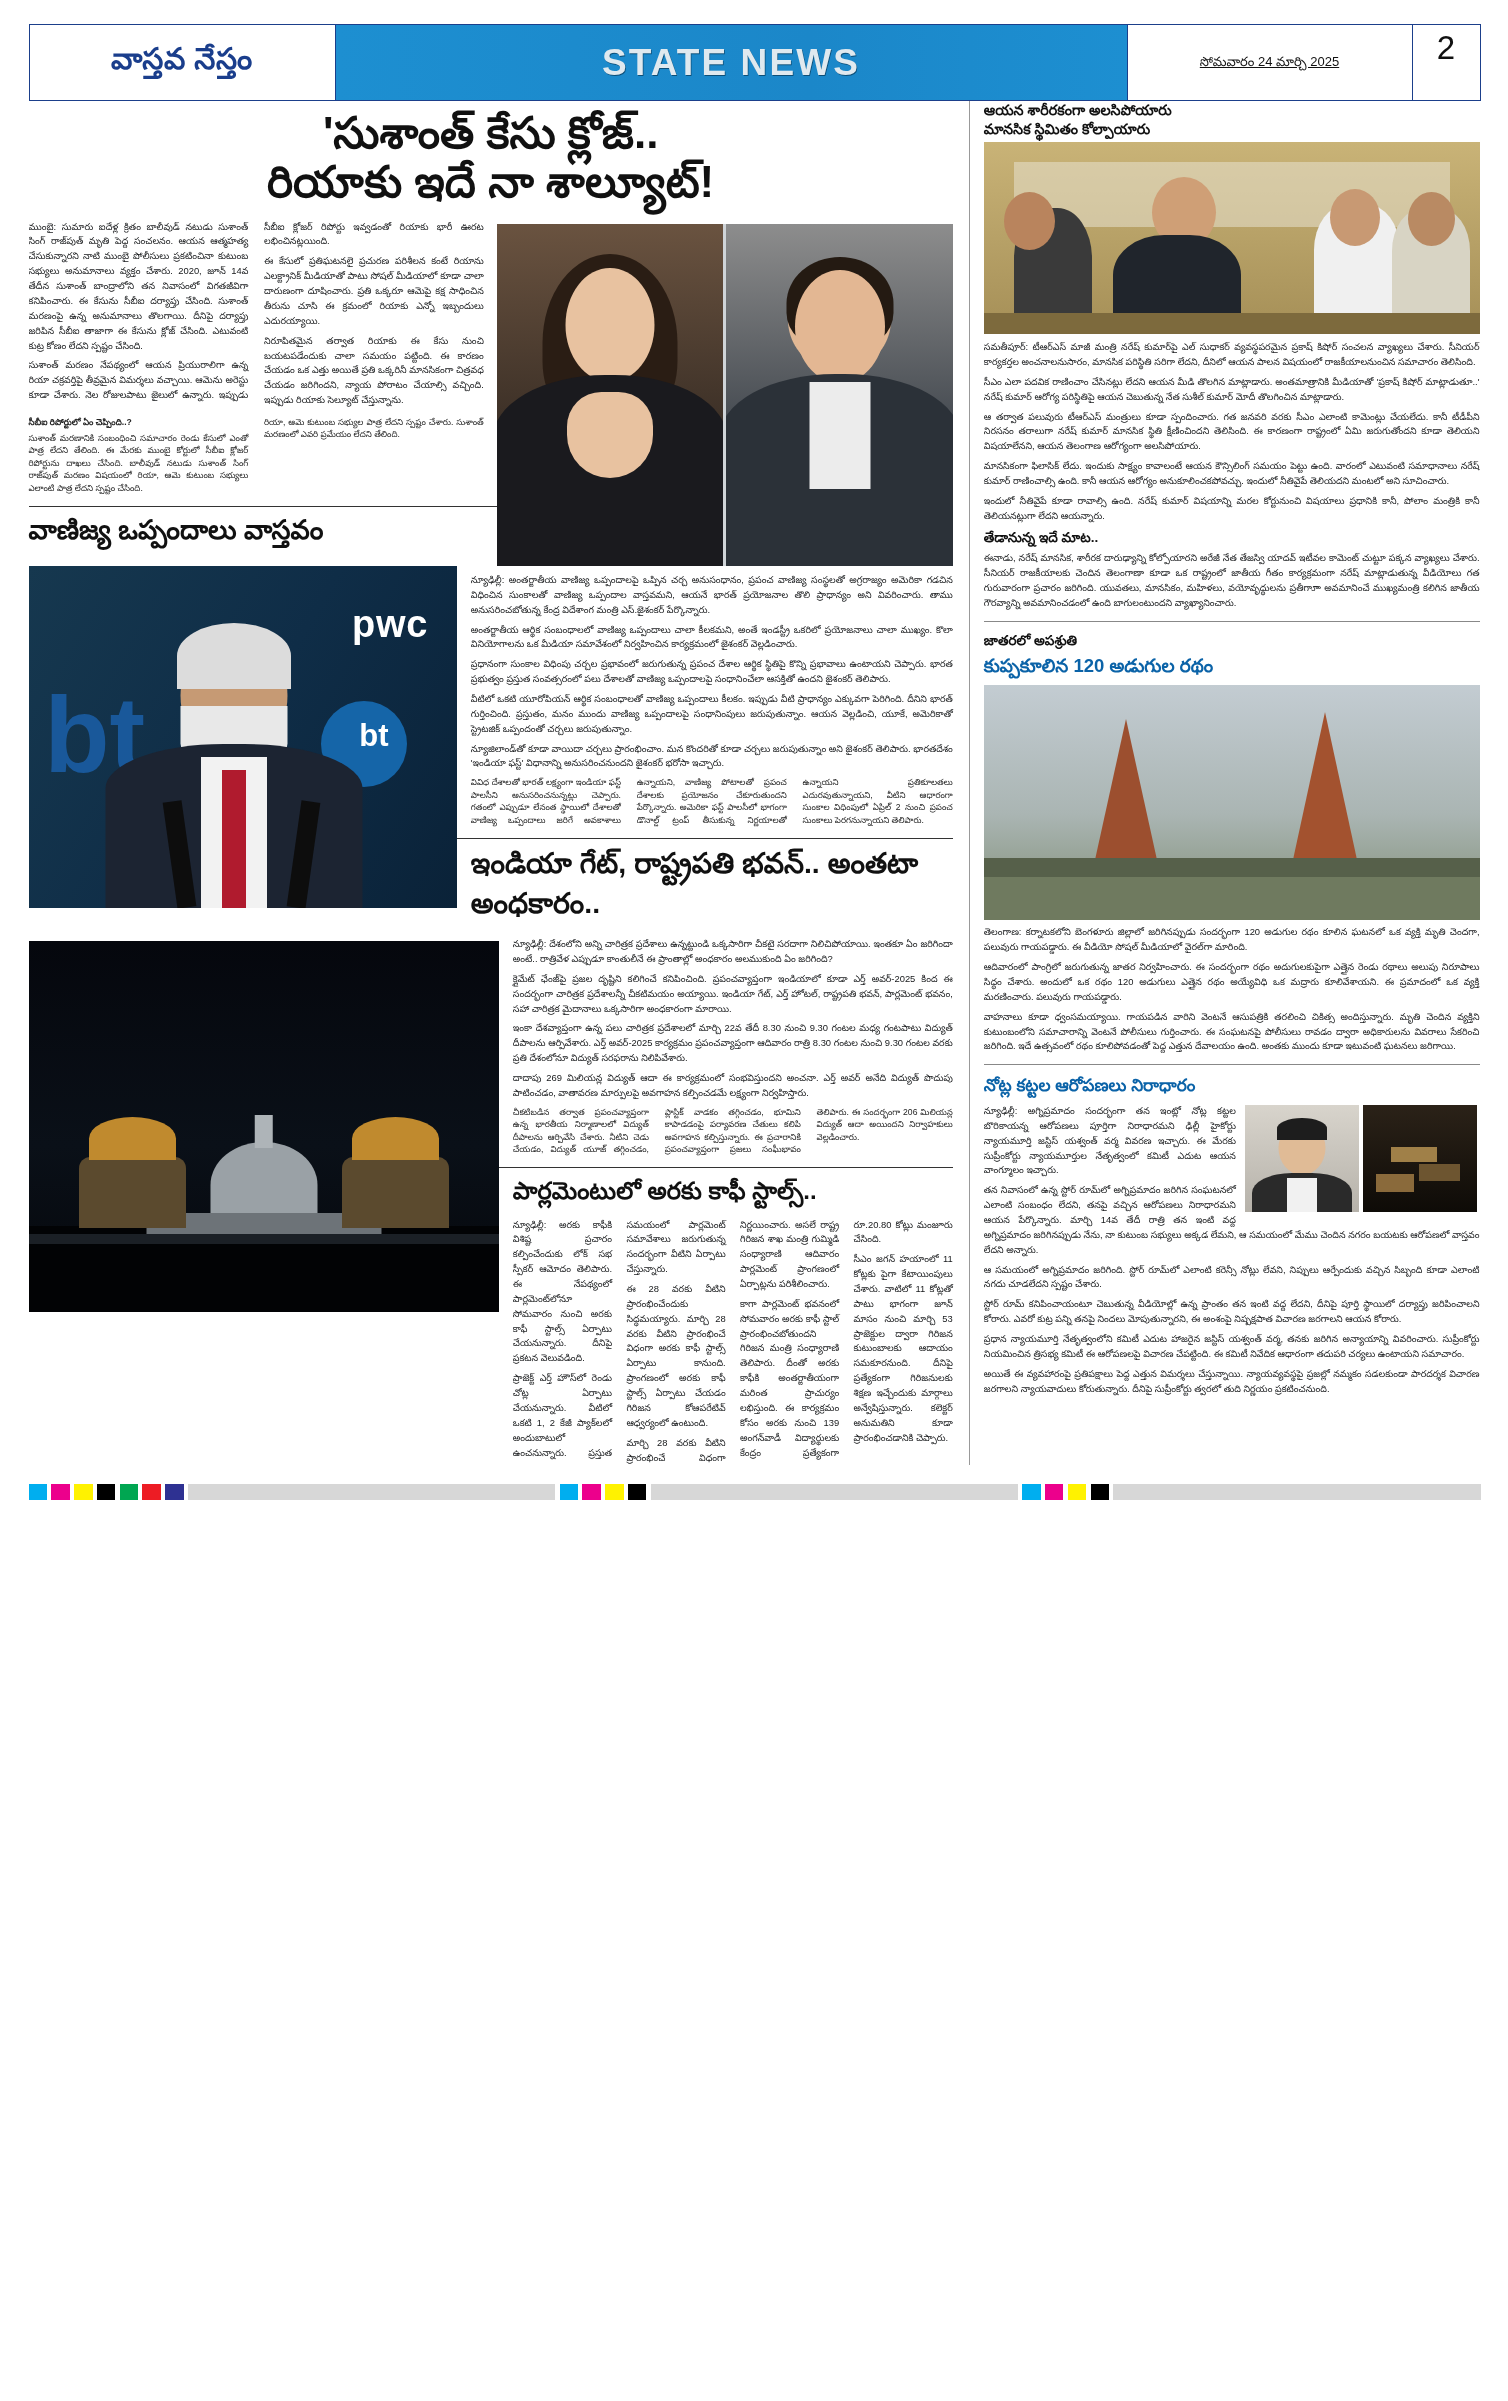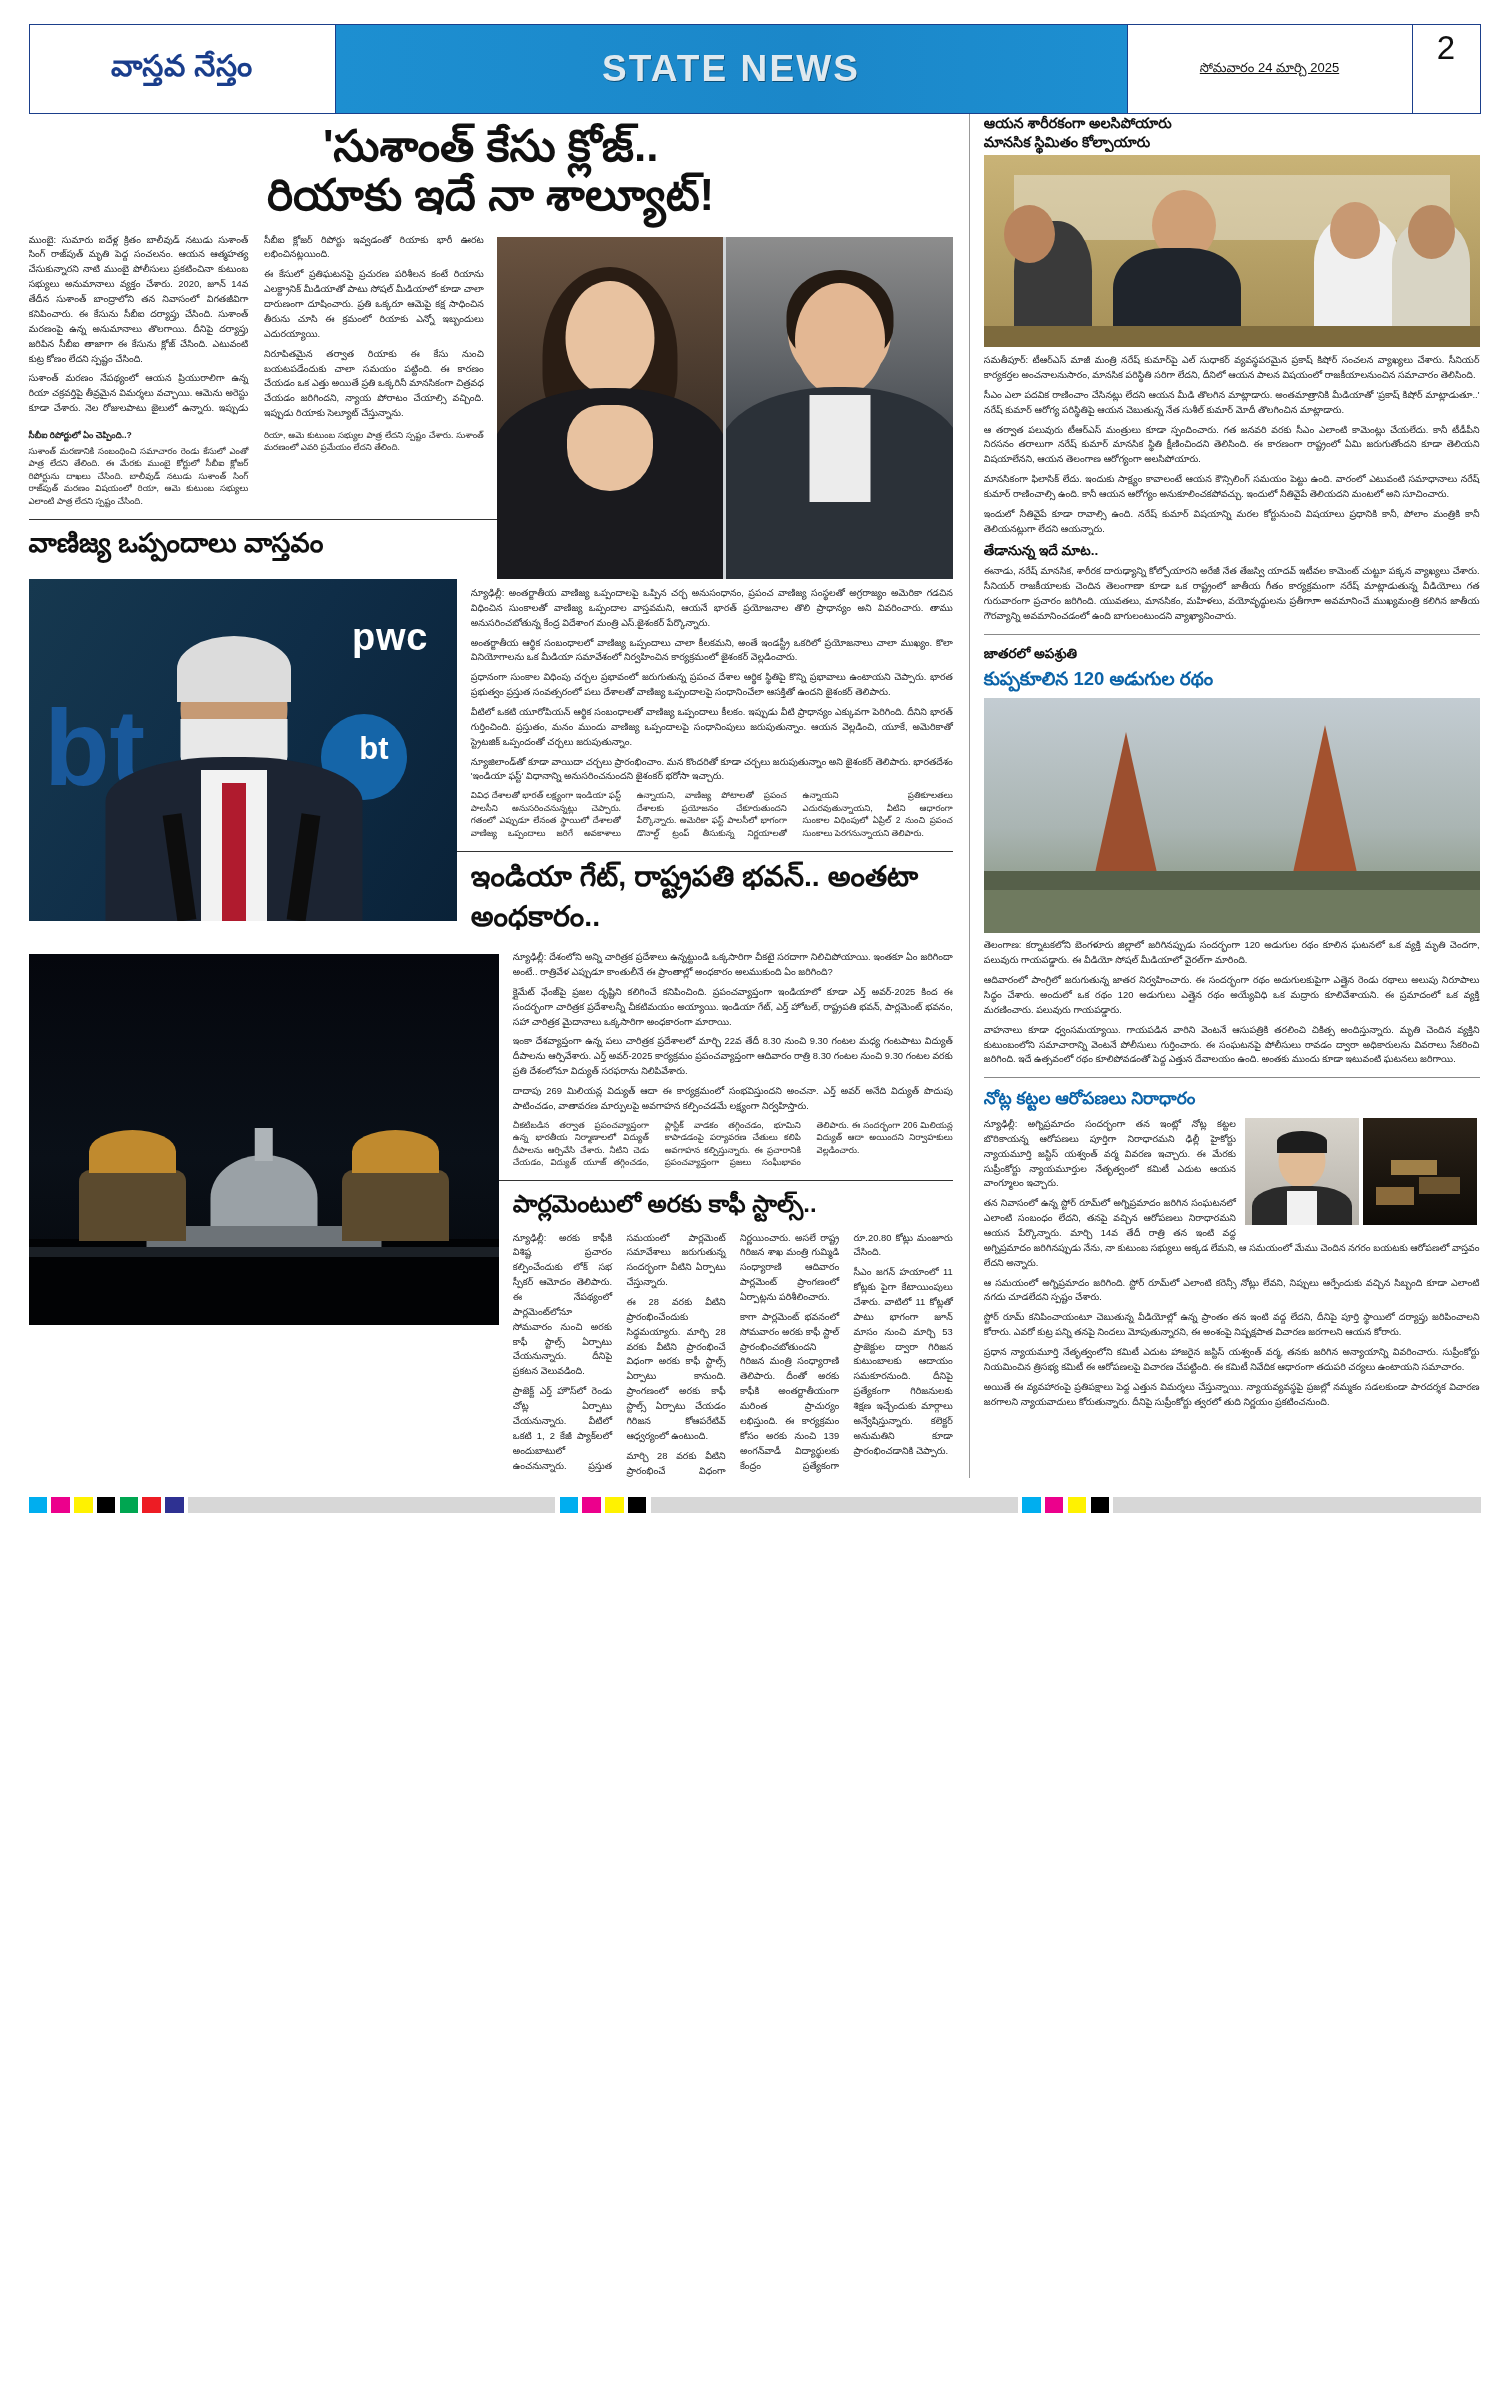--- a/index.html
+++ b/index.html
@@ -16,21 +16,21 @@
     background: #ffffff;
     margin: 0 auto;
     padding: 24px 28.5px 0 28.5px;
     position: relative;
   }
 
   
   .masthead {
     display: flex;
     align-items: stretch;
-    height: 90px;
+    height: 77px;
     border: 0.7px solid #1b3f8b;
     background: #1d8fd1;
   }
   .mast-logo {
     width: 306px;
     background: #ffffff;
     display: flex;
     align-items: center;
     justify-content: center;
     border-right: 0.7px solid #1b3f8b;
@@ -241,21 +241,21 @@
               <div class="fig-body" style="top:150px;width:242px;height:214px;background:#2b3138;"></div>
               <div style="position:absolute;left:50%;transform:translateX(-50%);top:158px;width:61px;height:107px;background:#ececec;"></div>
             </div>
           </div>
         </div>
 
         <div class="tx" style="overflow:hidden;">
           <div style="column-count:2;column-gap:15.7px;">
             <p>ముంబై: సుమారు ఐదేళ్ల క్రితం బాలీవుడ్ నటుడు సుశాంత్ సింగ్ రాజ్‌పుత్ మృతి పెద్ద సంచలనం. ఆయన ఆత్మహత్య చేసుకున్నారని నాటి ముంబై పోలీసులు ప్రకటించినా కుటుంబ సభ్యులు అనుమానాలు వ్యక్తం చేశారు. 2020, జూన్ 14వ తేదీన సుశాంత్ బాంద్రాలోని తన నివాసంలో విగతజీవిగా కనిపించారు. ఈ కేసును సీబీఐ దర్యాప్తు చేసింది. సుశాంత్ మరణంపై ఉన్న అనుమానాలు తొలగాయి. దీనిపై దర్యాప్తు జరిపిన సీబీఐ తాజాగా ఈ కేసును క్లోజ్ చేసింది. ఎటువంటి కుట్ర కోణం లేదని స్పష్టం చేసింది.</p>
             <p>సుశాంత్ మరణం నేపథ్యంలో ఆయన ప్రియురాలిగా ఉన్న రియా చక్రవర్తిపై తీవ్రమైన విమర్శలు వచ్చాయి. ఆమెను అరెస్టు కూడా చేశారు. నెల రోజులపాటు జైలులో ఉన్నారు. ఇప్పుడు సీబీఐ క్లోజర్ రిపోర్టు ఇవ్వడంతో రియాకు భారీ ఊరట లభించినట్లయింది.</p>
-            <p>ఈ కేసులో ప్రతిఘటనపై ప్రచురణ పరిశీలన కంటే రియాను ఎలక్ట్రానిక్ మీడియాతో పాటు సోషల్ మీడియాలో కూడా చాలా దారుణంగా దూషించారు. ప్రతి ఒక్కరూ ఆమెపై కక్ష సాధించిన తీరును చూసి ఈ క్రమంలో రియాకు ఎన్నో ఇబ్బందులు ఎదురయ్యాయి.</p>
+            <p>ఈ కేసులో ప్రతిఘటనలై ప్రచురణ పరిశీలన కంటే రియాను ఎలక్ట్రానిక్ మీడియాతో పాటు సోషల్ మీడియాలో కూడా చాలా దారుణంగా దూషించారు. ప్రతి ఒక్కరూ ఆమెపై కక్ష సాధించిన తీరును చూసి ఈ క్రమంలో రియాకు ఎన్నో ఇబ్బందులు ఎదురయ్యాయి.</p>
             <p>నిరూపితమైన తర్వాత రియాకు ఈ కేసు నుంచి బయటపడేందుకు చాలా సమయం పట్టింది. ఈ కారణం చేయడం ఒక ఎత్తు అయితే ప్రతి ఒక్కరినీ మానసికంగా చిత్రవధ చేయడం జరిగిందని, న్యాయ పోరాటం చేయాల్సి వచ్చింది. ఇప్పుడు రియాకు సెల్యూట్ చేస్తున్నాను.</p>
           </div>
         </div>
 
         <div style="display:flex;gap:15.7px;margin-top:4.3px;">
           <div style="flex:1;">
             <div class="cap" style="font-weight:bold;">సీబీఐ రిపోర్టులో ఏం చెప్పింది..?</div>
             <div class="cap">సుశాంత్ మరణానికి సంబంధించి సమాచారం రెండు కేసులో ఎంతో పాత్ర లేదని తేలింది. ఈ మేరకు ముంబై కోర్టులో సీబీఐ క్లోజర్ రిపోర్టును దాఖలు చేసింది. బాలీవుడ్ నటుడు సుశాంత్ సింగ్ రాజ్‌పుత్ మరణం విషయంలో రియా, ఆమె కుటుంబ సభ్యులు ఎలాంటి పాత్ర లేదని స్పష్టం చేసింది.</div>
           </div>
           <div style="flex:1;">

